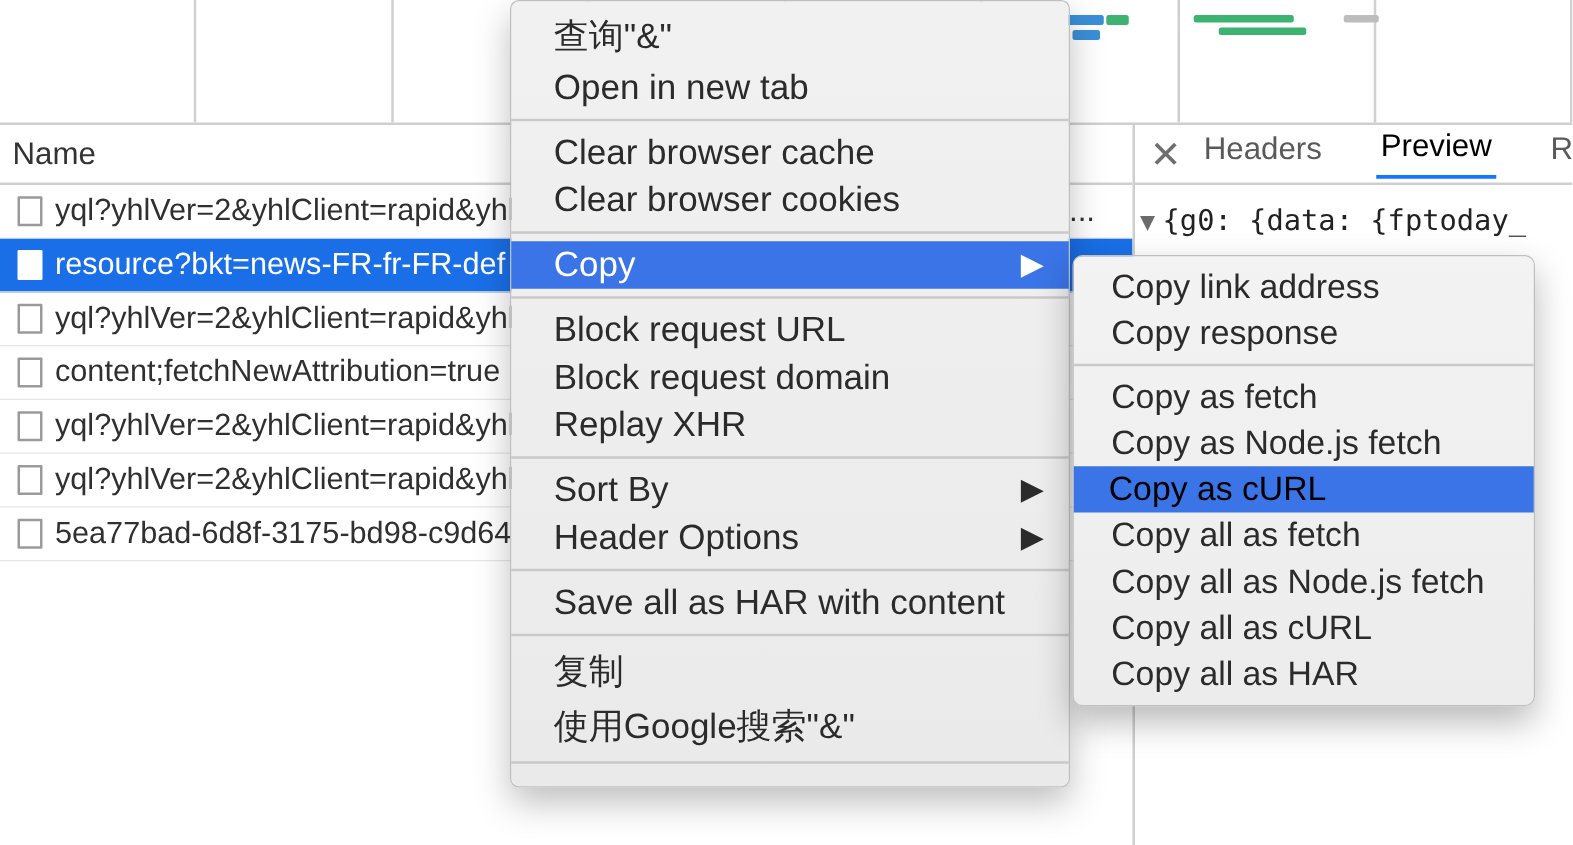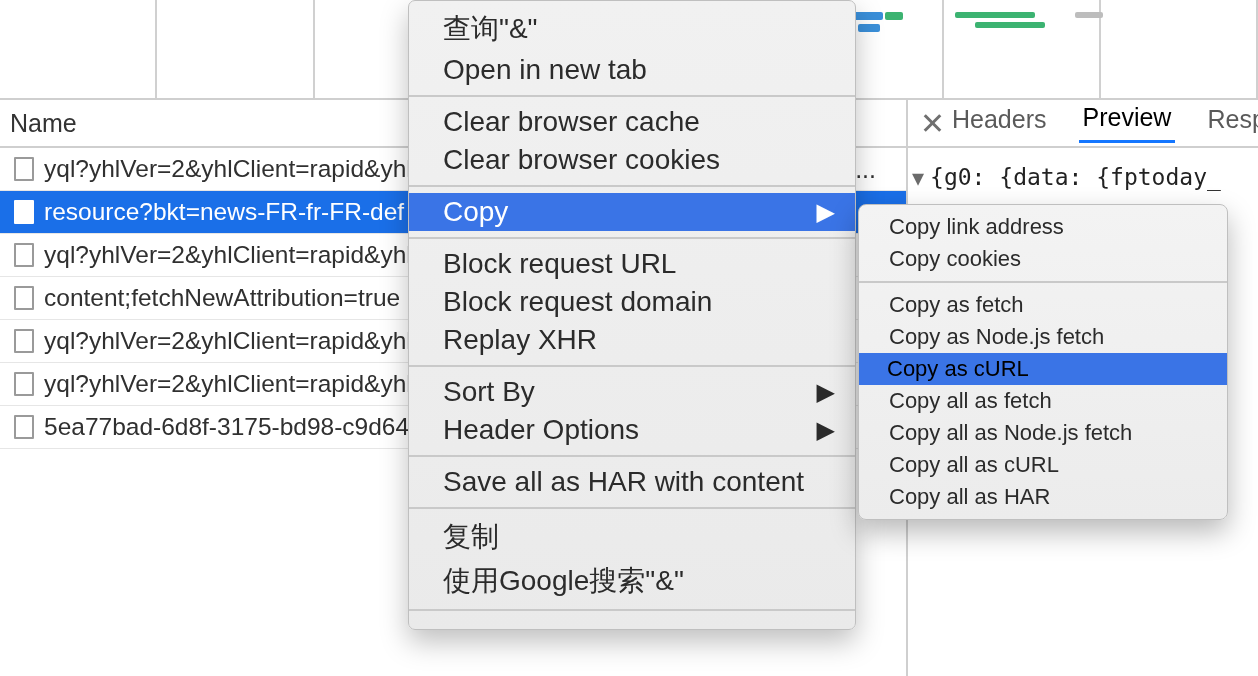--- a/index.html
+++ b/index.html
@@ -106,21 +106,21 @@
     display: flex;
     flex-direction: column;
     overflow: hidden;
   }
   .tabs {
     height: 48px;
     display: flex;
     align-items: center;
     border-bottom: 2px solid #cfcfcf;
     padding-left: 12px;
-    gap: 28px;
+    gap: 39px;
     font-size: 25px;
     white-space: nowrap;
     overflow: hidden;
   }
   .close-x {
     width: 24px; height: 24px;
     position: relative;
     cursor: pointer;
   }
   .close-x::before, .close-x::after {
@@ -182,21 +182,21 @@
     position: absolute;
     left: 858px;
     top: 204px;
     width: 370px;
     background: linear-gradient(#f3f3f3,#ececec);
     border: 1px solid #bfbfbf;
     border-radius: 8px;
     box-shadow: 0 12px 28px rgba(0,0,0,.28);
     padding: 6px 0;
     z-index: 20;
-    font-size: 22px;
+    font-size: 27px;
   }
   .sm-item {
     padding: 3px 30px;
     color:#2b2b2b;
     white-space: nowrap;
   }
   .sm-item.highlight {
     background:#3a74e6;
     color:#000000;
     padding-left:28px;
@@ -313,21 +313,21 @@
   <div class="cm-sep"></div>
 
   <div class="cm-item">复制</div>
   <div class="cm-item">使用Google搜索"&amp;"</div>
   <div class="cm-sep"></div>
   <div class="cm-bottom-gap"></div>
 </div>
 
 <div class="sub-menu">
   <div class="sm-item">Copy link address</div>
-  <div class="sm-item">Copy cookies</div>
+  <div class="sm-item">Copy response</div>
   <div class="sm-sep"></div>
   <div class="sm-item">Copy as fetch</div>
   <div class="sm-item">Copy as Node.js fetch</div>
   <div class="sm-item highlight">Copy as cURL</div>
   <div class="sm-item">Copy all as fetch</div>
   <div class="sm-item">Copy all as Node.js fetch</div>
   <div class="sm-item">Copy all as cURL</div>
   <div class="sm-item">Copy all as HAR</div>
 </div>
 

